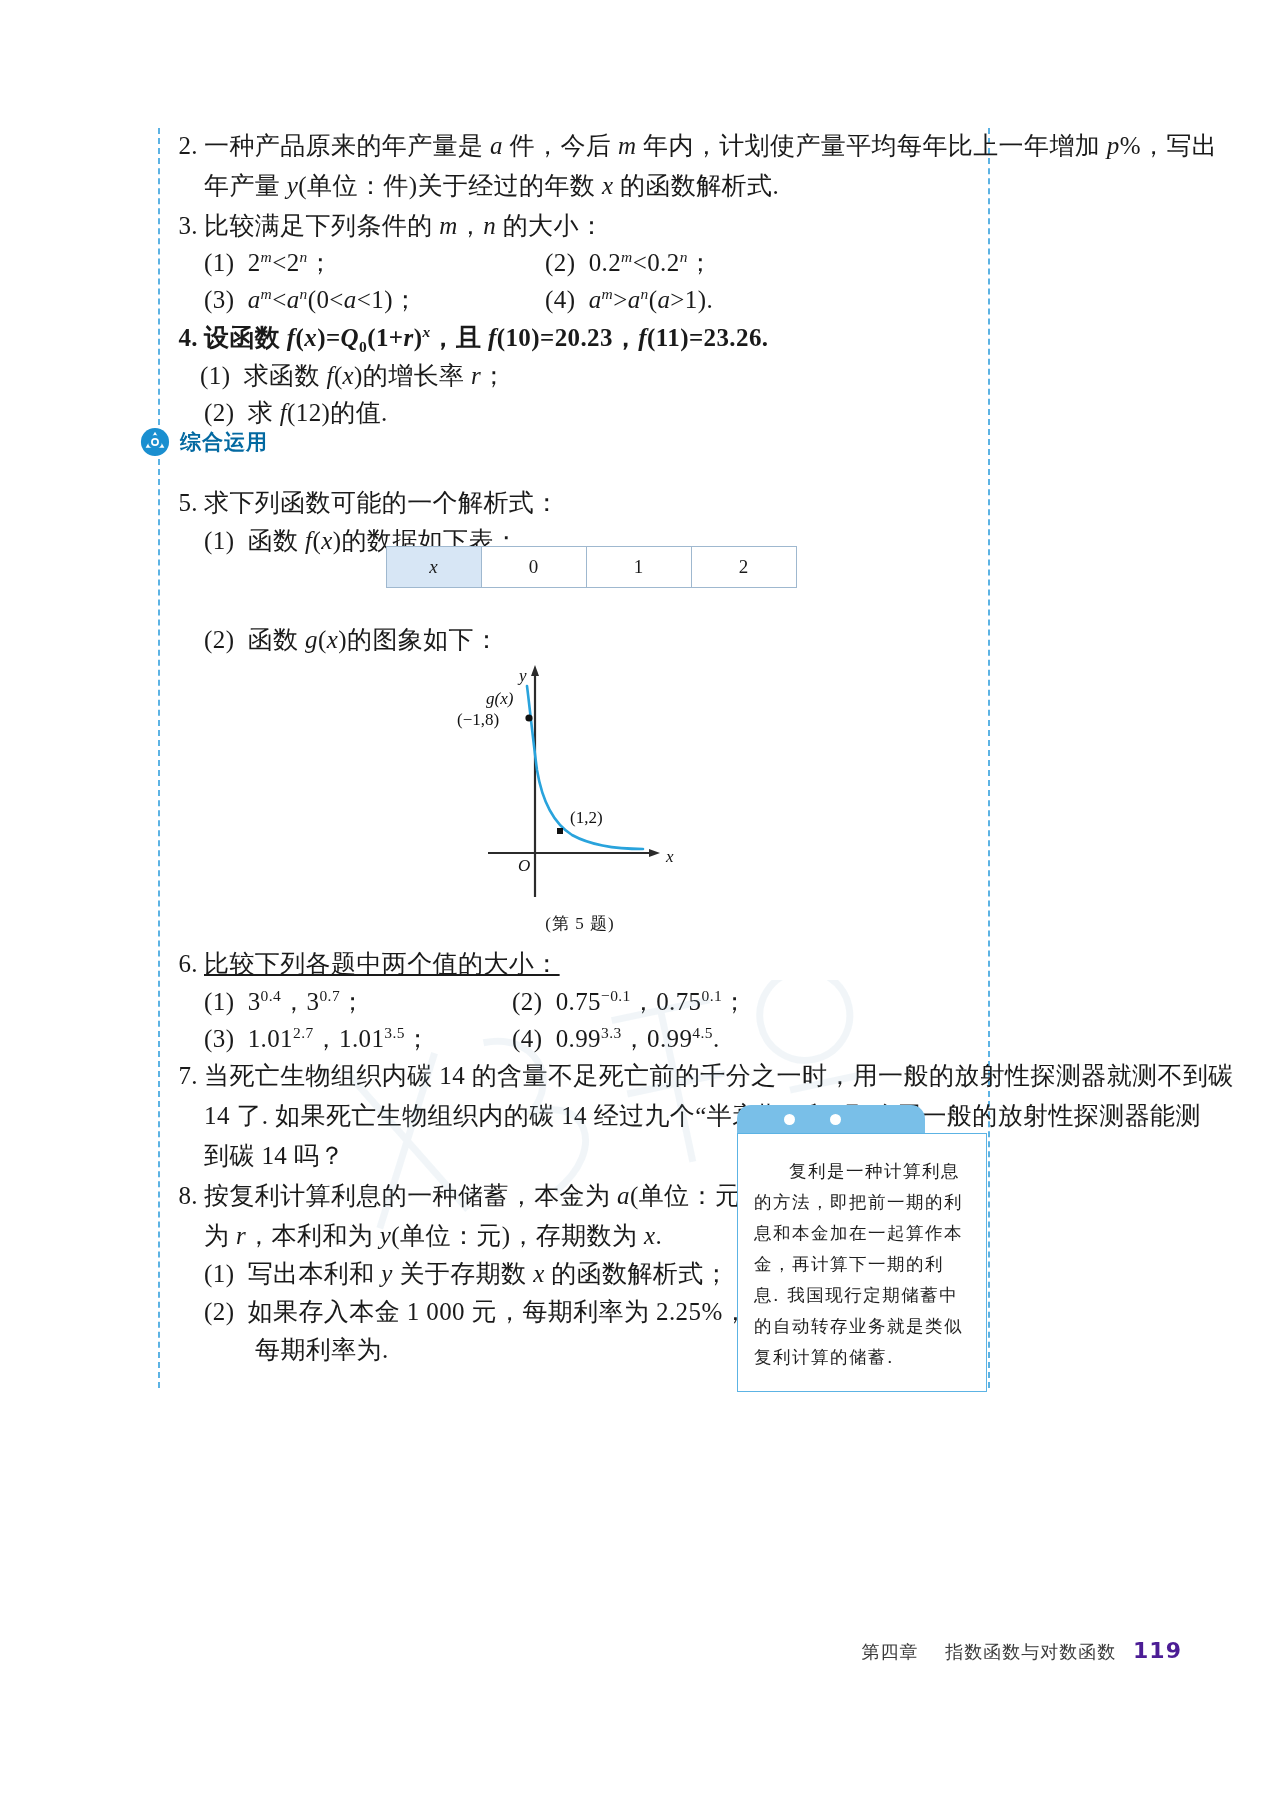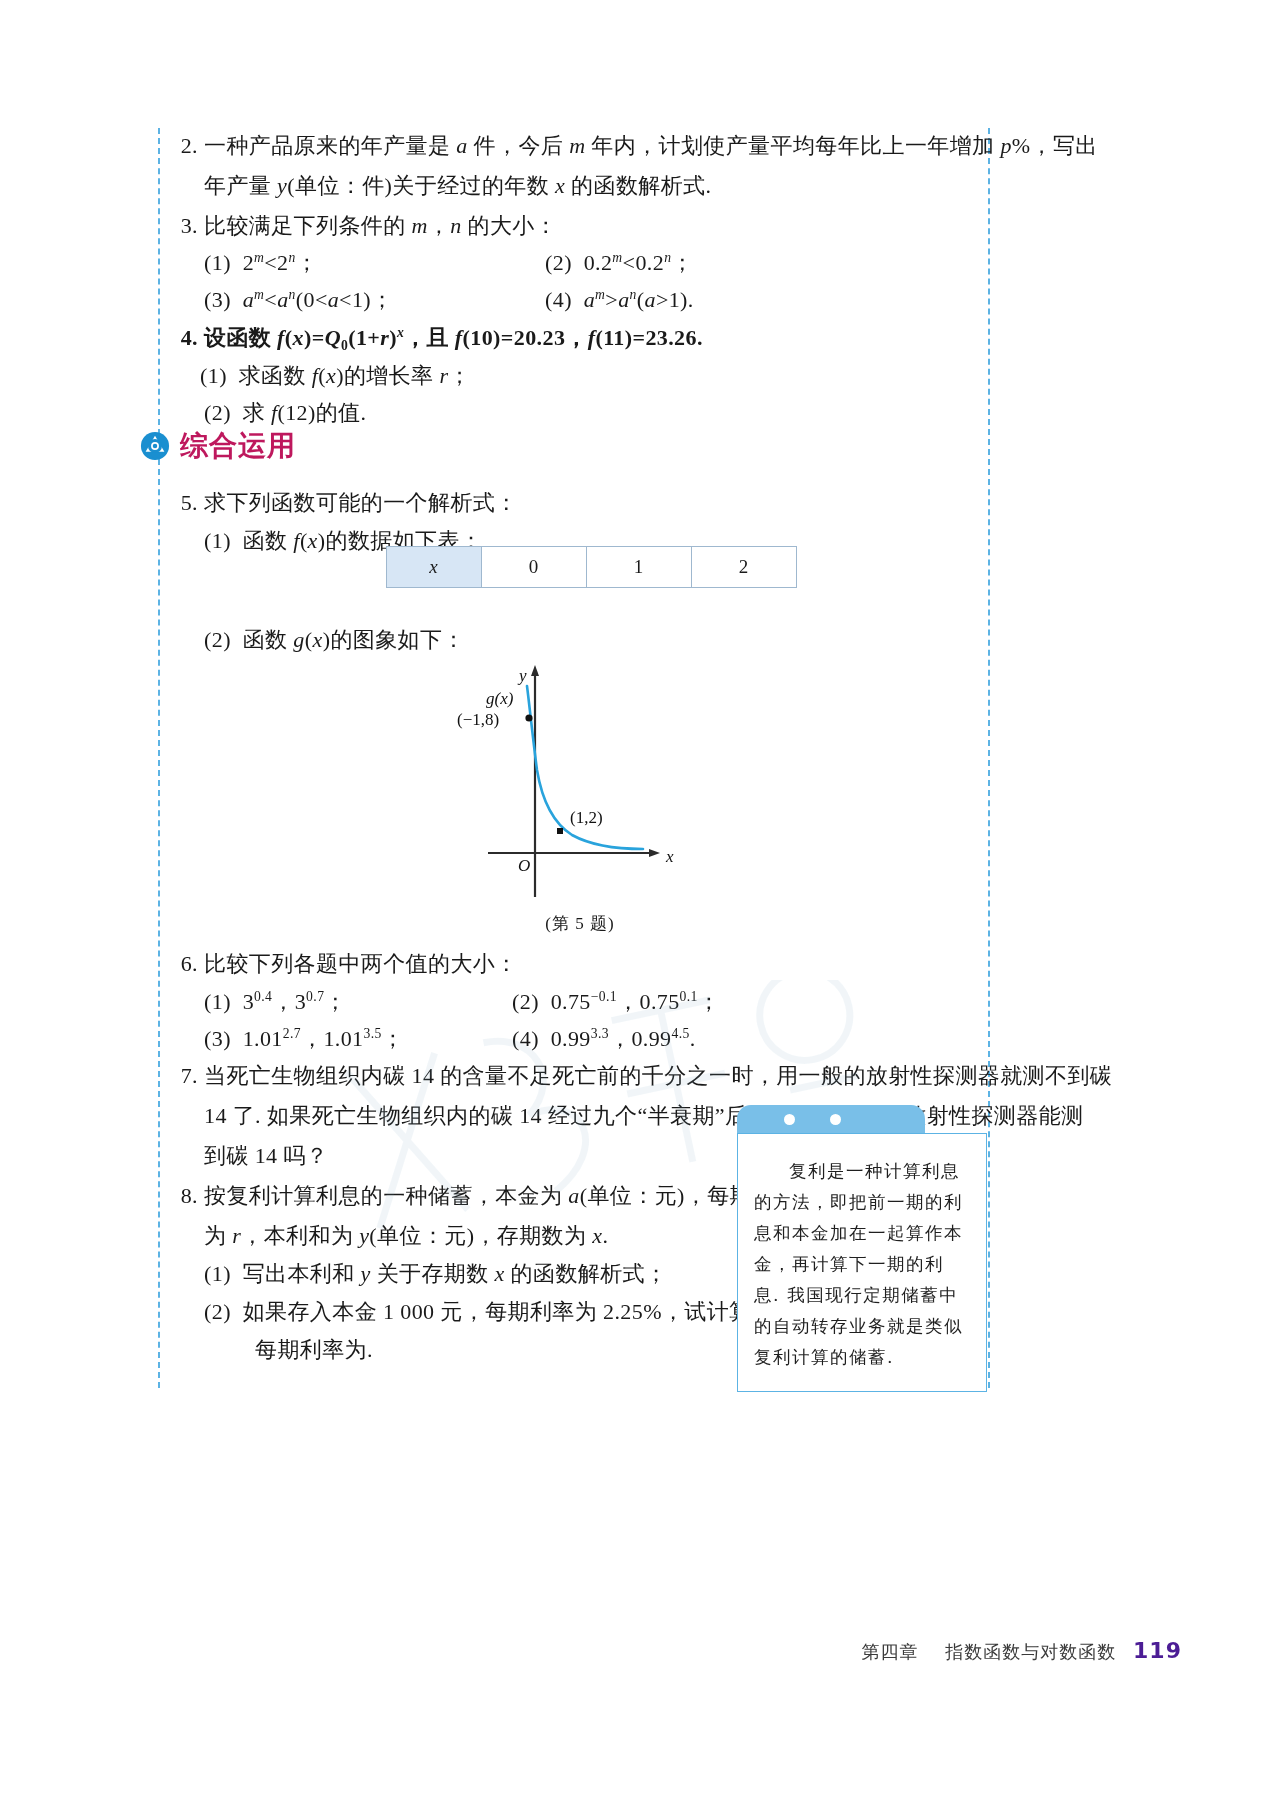--- a/index.html
+++ b/index.html
@@ -32,21 +32,21 @@
     left: 988px;
     top: 128px;
     width: 0;
     height: 1260px;
     border-left: 2px dashed #5cb3e4;
   }
 
   
   .q {
     position: absolute;
-    font-size: 22px;
+    font-size: 25px;
     line-height: 40px;
     white-space: nowrap;
     letter-spacing: 0.4px;
   }
   .num {
     display: inline-block;
     width: 26px;
     text-align: right;
     margin-right: 6px;
     font-family: "Liberation Serif", serif;
@@ -59,24 +59,24 @@
   .section-header {
     position: absolute;
     left: 140px;
     top: 427px;
     display: flex;
     align-items: center;
     gap: 10px;
   }
   .section-icon { width: 30px; height: 30px; display: block; }
   .section-title {
-    font-size: 28px;
+    font-size: 21px;
     font-weight: bold;
     font-family: Liberation Sans, sans-serif;
-    color: #be185d;
+    color: #0369a1;
     letter-spacing: 1px;
   }
 
   
   .data-table {
     position: absolute;
     left: 386px;
     top: 546px;
     border-collapse: collapse;
     font-size: 19px;
@@ -277,21 +277,21 @@
     <text x="89" y="26" font-family="Liberation Serif, serif" font-style="italic" font-size="17" fill="#111">y</text>
     <text x="236" y="207" font-family="Liberation Serif, serif" font-style="italic" font-size="17" fill="#111">x</text>
     <text x="88" y="216" font-family="Liberation Serif, serif" font-style="italic" font-size="17" fill="#111">O</text>
     <text x="56" y="49" font-family="Liberation Serif, serif" font-style="italic" font-size="17" fill="#111">g(x)</text>
     <text x="27" y="70" font-family="Liberation Serif, serif" font-size="17" fill="#111">(−1,8)</text>
     <text x="140" y="168" font-family="Liberation Serif, serif" font-size="17" fill="#111">(1,2)</text>
   </svg>
 </div>
 <div class="graph-caption">(第 5 题)</div>
 
-<div class="q" style="left:172px; top:944px;">
+<div class="q" style="left:172px; top:944px;text-decoration:underline;">
   <span class="num">6.</span><span>比较下列各题中两个值的大小：</span>
 </div>
 <div class="q" style="left:204px; top:982px;">
   (1)&nbsp; 3<sup>0.4</sup>，3<sup>0.7</sup>；
 </div>
 <div class="q" style="left:512px; top:982px;">
   (2)&nbsp; 0.75<sup>−0.1</sup>，0.75<sup>0.1</sup>；
 </div>
 <div class="q" style="left:204px; top:1019px;">
   (3)&nbsp; 1.01<sup>2.7</sup>，1.01<sup>3.5</sup>；

